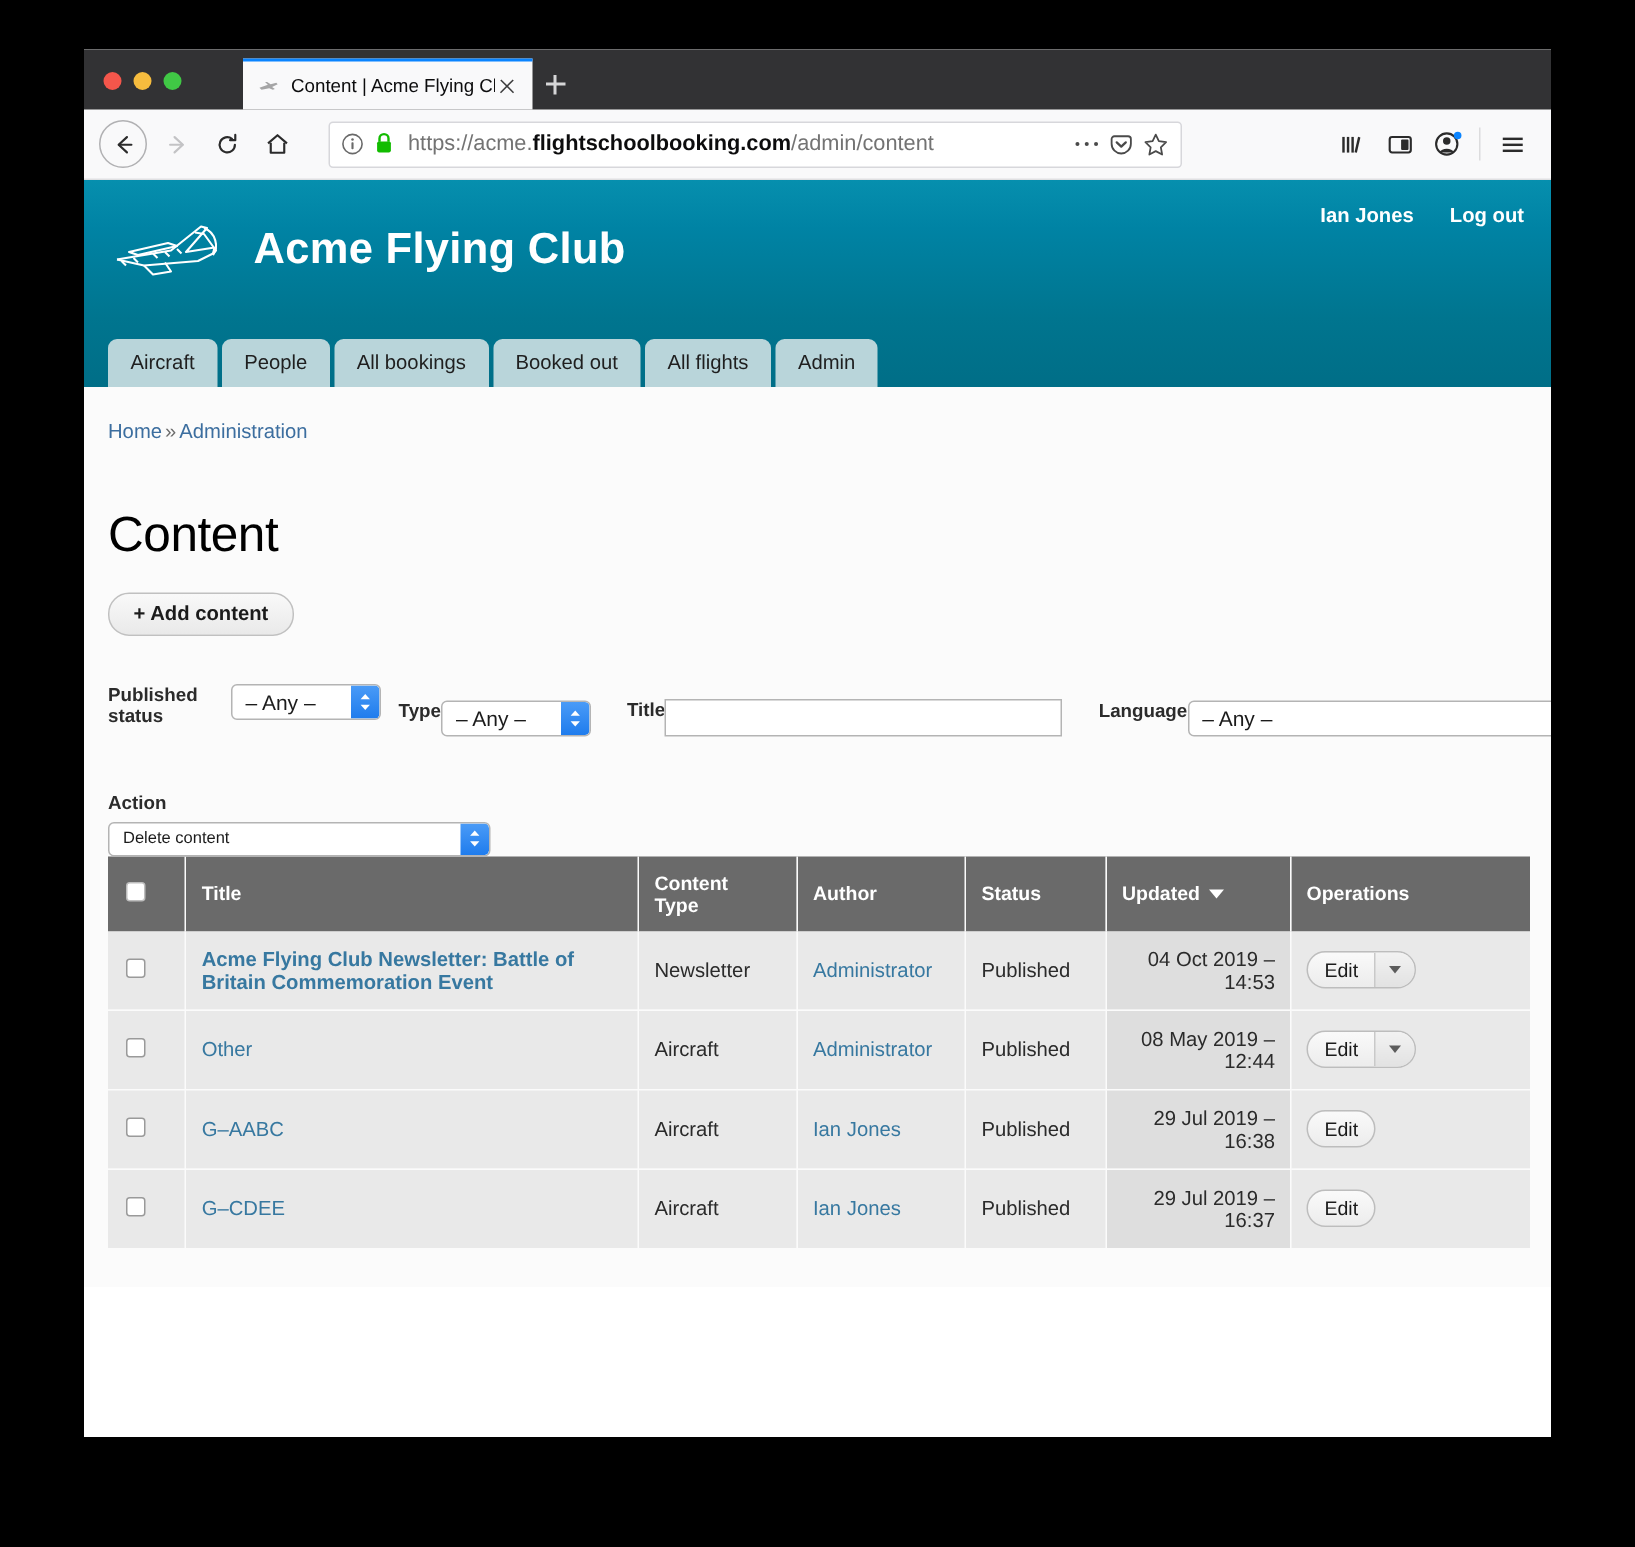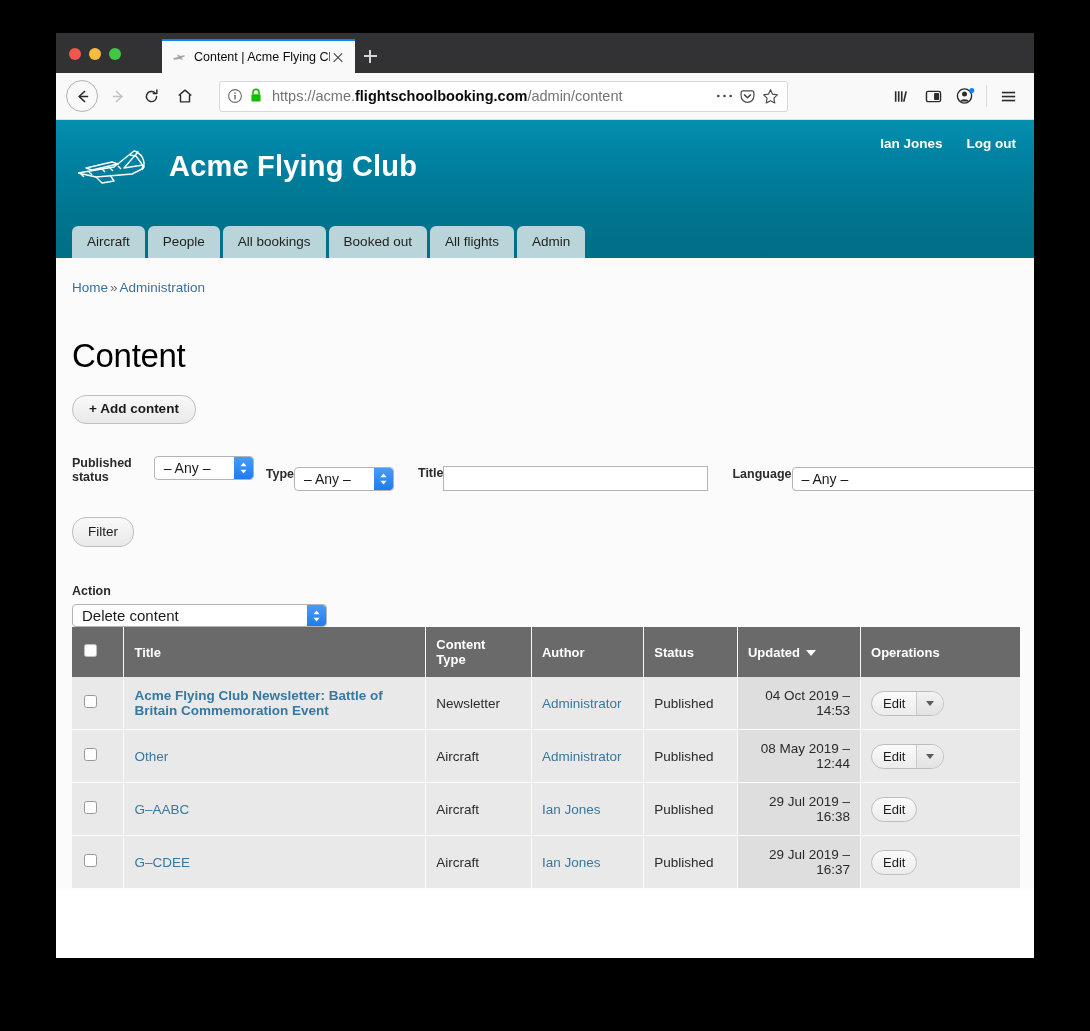--- a/index.html
+++ b/index.html
@@ -264,21 +264,21 @@
     border: 1px solid #b4b4b4;
     box-sizing: border-box;
   }
 
   .filter-btn-row { margin-top: 26px; }
   .action-label {
     font-size: 12.5px; font-weight: 700; color: #2b2b2b;
     margin: 37px 0 6px 0;
   }
   .action-sel { width: 255px; height: 23px; }
-  .action-sel .v { font-size: 15px; }
+  .action-sel .v { font-size: 11px; }
   .apply-row { margin: 23px 0 22px 0; }
 
   
   table.content-table {
     border-collapse: collapse;
     width: 948px;
     font-size: 13.5px;
   }
   table.content-table thead th {
     background: #6a6a6a;
@@ -566,23 +566,20 @@
               <span class="arw">
                 <svg width="9" height="14" viewBox="0 0 9 14">
                     <path d="M4.5 1.6 L7.6 5.2 L1.4 5.2 Z" fill="#fff"></path>
                     <path d="M4.5 12.4 L1.4 8.8 L7.6 8.8 Z" fill="#fff"></path>
                   </svg>
               </span>
             </div>
           </div>
         </div>
 
-        <div class="filter-btn-row">
-          <span class="btn thin">Filter</span>
-        </div>
 
         <div class="action-label">Action</div>
         <div class="msel action-sel">
           <span class="v">Delete content</span>
           <span class="arw">
             <svg width="9" height="14" viewBox="0 0 9 14">
                 <path d="M4.5 1.6 L7.6 5.2 L1.4 5.2 Z" fill="#fff"></path>
                 <path d="M4.5 12.4 L1.4 8.8 L7.6 8.8 Z" fill="#fff"></path>
               </svg>
           </span>

